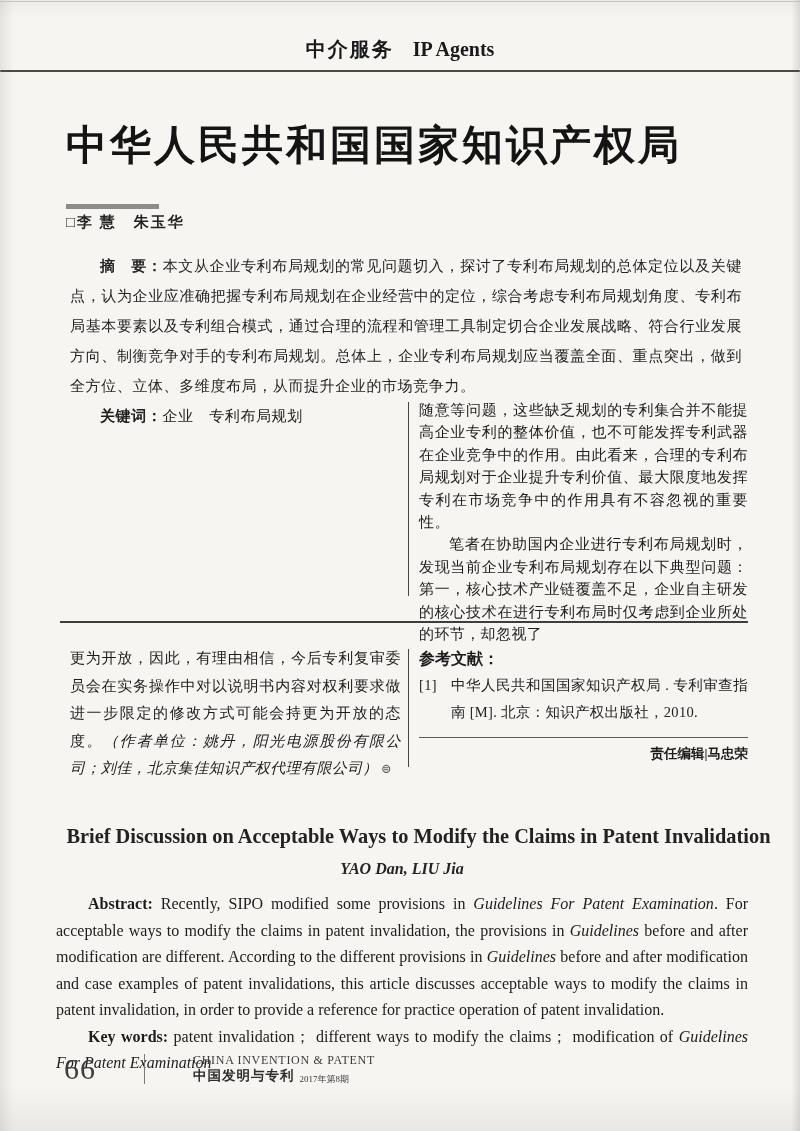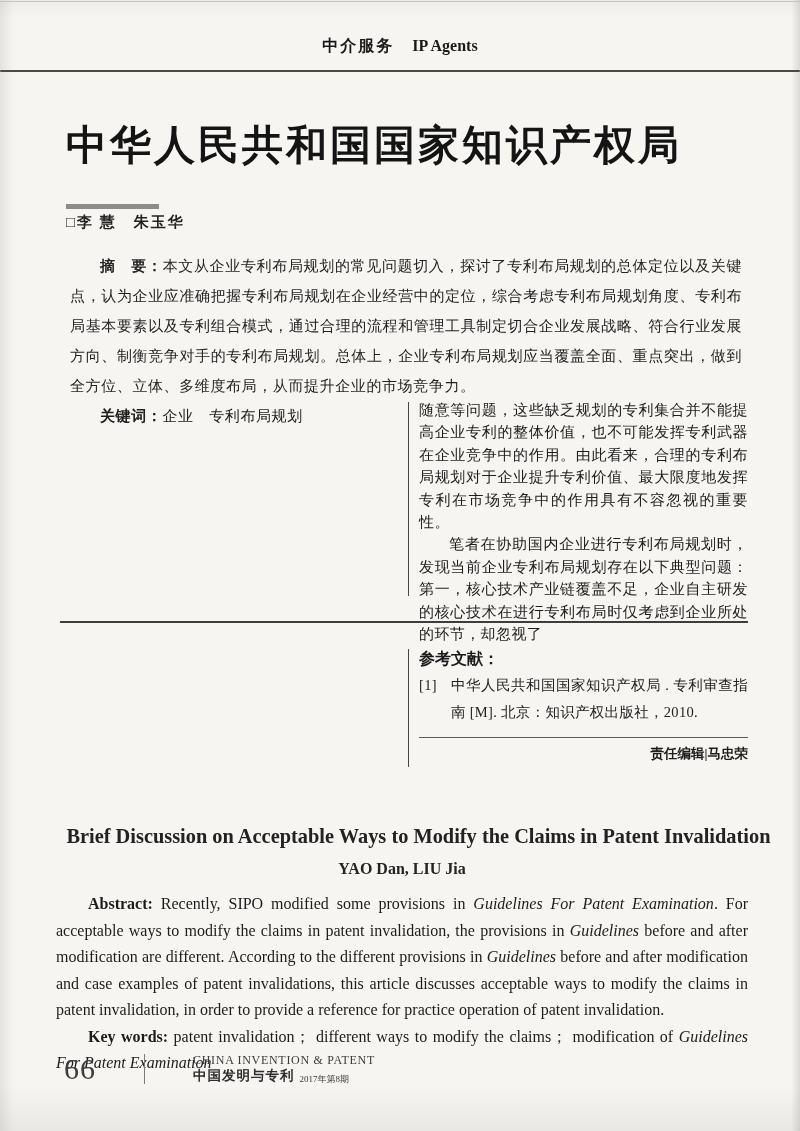--- a/index.html
+++ b/index.html
@@ -7,21 +7,21 @@
     position:relative;width:800px;height:1131px;overflow:hidden;
     font-family:"Liberation Serif","DejaVu Serif",serif;color:#1e1e1e;
     background:
       linear-gradient(90deg, rgba(70,65,60,.10) 0px, rgba(70,65,60,0) 14px),
       linear-gradient(270deg, rgba(60,55,50,.14) 0px, rgba(60,55,50,0) 9px),
       linear-gradient(0deg, rgba(80,75,70,.08) 0px, rgba(80,75,70,0) 45px),
       linear-gradient(180deg, rgba(80,75,70,.05) 0px, rgba(80,75,70,0) 18px),
       #f6f5f2;
   }
   .top-edge{position:absolute;top:1px;left:0;right:0;height:1px;background:#c6c4c0;}
-  .header{position:absolute;top:36px;left:0;width:100%;text-align:center;font-size:16px;color:#1a1a1a;}
+  .header{position:absolute;top:36px;left:0;width:100%;text-align:center;font-size:20px;color:#1a1a1a;}
   .hdr-cn{font-weight:700;letter-spacing:2px;}
   .hdr-en{font-weight:700;margin-left:14px;}
   .header-rule{position:absolute;top:70px;left:0;width:100%;height:2px;background:#4a4a48;border-radius:2px;}
   .title{position:absolute;top:118px;left:66px;margin:0;font-size:41px;font-weight:700;letter-spacing:3px;color:#141414;}
   .author-bar{position:absolute;top:204px;left:66px;width:93px;height:5px;background:#8c8c8a;}
   .authors{position:absolute;top:213px;left:66px;font-size:15px;font-weight:700;letter-spacing:2px;color:#222;}
   .abstract-block{position:absolute;top:251px;left:70px;width:672px;}
   .abstract{margin:0;text-indent:2em;font-size:15px;line-height:30px;text-align:justify;letter-spacing:.6px;color:#242424;}
   .keywords{margin:1px 0 0;text-indent:2em;font-size:15px;line-height:28px;letter-spacing:.6px;}
   .cn-label{font-weight:700;}
@@ -39,21 +39,21 @@
   .endicon{font-style:normal;font-size:13px;color:#5a5a5a;margin-left:3px;}
   .bright{position:absolute;top:645px;left:419px;width:329px;}
   .ref-label{margin:0;font-weight:700;font-size:16px;line-height:27px;color:#1b1b1b;}
   .ref-item{display:flex;font-size:14.5px;line-height:27px;letter-spacing:.3px;color:#222;}
   .ref-num{flex:0 0 32px;}
   .ref-text{flex:1;text-align:justify;}
   .editor-rule{margin-top:11px;height:1px;background:#5b5b59;}
   .editor{margin:7px 0 0;text-align:right;font-weight:700;font-size:13.5px;color:#1c1c1c;}
   .english{position:absolute;top:824px;left:56px;width:692px;text-align:center;}
   .en-title{margin:0;font-size:21px;font-weight:700;white-space:nowrap;transform:scaleX(.97);transform-origin:center;color:#222;}
-  .en-authors{margin:11px 0 0;font-weight:700;font-size:16px;color:#242424;}
+  .en-authors{margin:11px 0 0;font-style:italic;font-weight:700;font-size:16px;color:#242424;}
   .en-abs{margin:13px 0 0;text-align:justify;text-indent:2em;font-size:16px;line-height:26.5px;color:#1c1c1c;}
   .en-kw{margin:0;text-align:justify;text-indent:2em;font-size:16px;line-height:26.5px;color:#1c1c1c;}
   .footer{position:absolute;top:1053px;left:64px;display:flex;align-items:center;gap:40px;}
   .pageno{font-size:30px;color:#3e3e3e;letter-spacing:1px;line-height:1;}
   .footer-bar{width:1px;height:30px;background:#7a7a78;margin:0 8px;}
   .journal{display:flex;flex-direction:column;justify-content:center;line-height:1.25;}
   .j-en{font-size:12px;letter-spacing:.7px;color:#3a3a3a;}
   .j-cn-row{display:flex;align-items:flex-end;}
   .j-cn{font-size:13.5px;font-weight:700;letter-spacing:1px;color:#2e2e2e;}
   .j-issue{font-size:9px;margin-left:5px;color:#3a3a3a;}
@@ -80,20 +80,23 @@
   </div>
 
   <div class="v-divider v1"></div>
   <div class="col right-col">
     <p>随意等问题，这些缺乏规划的专利集合并不能提高企业专利的整体价值，也不可能发挥专利武器在企业竞争中的作用。由此看来，合理的专利布局规划对于企业提升专利价值、最大限度地发挥专利在市场竞争中的作用具有不容忽视的重要性。</p>
     <p class="indent">笔者在协助国内企业进行专利布局规划时，发现当前企业专利布局规划存在以下典型问题：第一，核心技术产业链覆盖不足，企业自主研发的核心技术在进行专利布局时仅考虑到企业所处的环节，却忽视了</p>
   </div>
 
   <div class="section-rule"></div>
 
+  <div class="col bleft">
+    <p><span>更为开放，因此，有理由相信，今后专利复审委员会在实务操作中对以说明书内容对权利要求做进一步限定的修改方式可能会持更为开放的态度。</span><i class="kaiti">（作者单位：姚丹，阳光电源股份有限公司；刘佳，北京集佳知识产权代理有限公司）</i><span class="endicon">⊜</span></p>
+  </div>
   <div class="v-divider v2"></div>
   <div class="bright">
     <p class="ref-label">参考文献：</p>
     <div class="ref-item">
       <span class="ref-num">[1]</span>
       <span class="ref-text">中华人民共和国国家知识产权局 . 专利审查指南 [M]. 北京：知识产权出版社，2010.</span>
     </div>
     <div class="editor-rule"></div>
     <p class="editor">责任编辑|马忠荣</p>
   </div>

